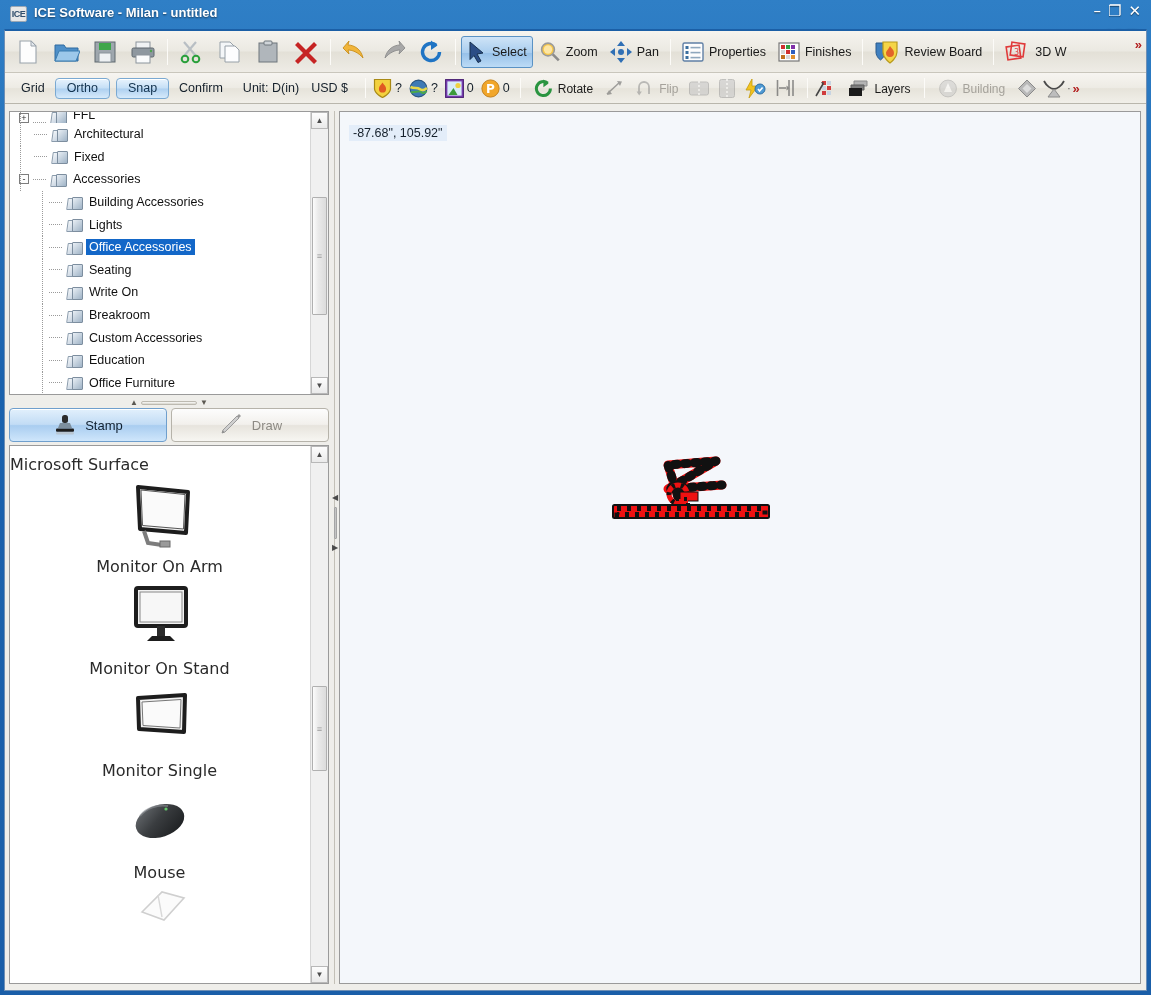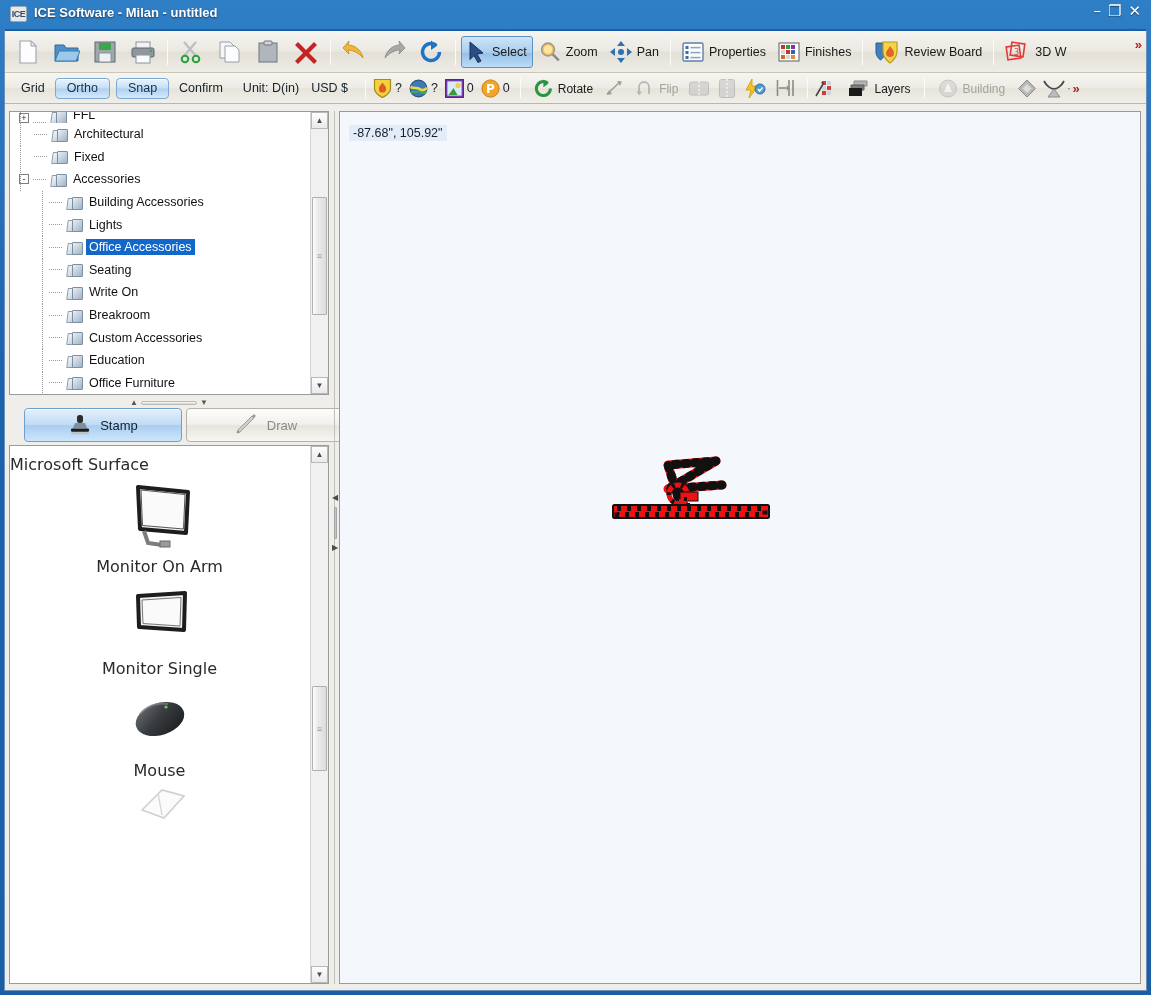--- a/index.html
+++ b/index.html
@@ -190,21 +190,21 @@
   
   #hsplit {
     position:absolute; left:0; top:286px; width:320px; height:11px;
     display:flex; align-items:center; justify-content:center; gap:3px;
     cursor:default;
   }
   #hsplit .bar { width:56px; height:4px; background:linear-gradient(to bottom,#fbfbfa,#d6d3ca); border:1px solid #bdbab1; border-radius:2px; }
   #hsplit .ar { font-size:8px; color:#5c5952; line-height:8px; }
 
   
-  #modetabs { position:absolute; left:15px; top:297px; width:320px; height:34px; display:flex; gap:4px; }
+  #modetabs { position:absolute; left:0; top:297px; width:320px; height:34px; display:flex; gap:4px; }
   .modetab {
     flex:1; display:flex; align-items:center; justify-content:center; gap:8px;
     border:1px solid #b6b3aa; border-radius:4px;
     background:linear-gradient(to bottom,#fdfdfd,#f2f0ec 48%,#e7e4dd 52%,#f7f6f2);
     font-size:13px; color:#8d8a84; cursor:default;
   }
   .modetab.active {
     background:linear-gradient(to bottom,#e2f0fc,#c2dcf5 48%,#a9cdf0 52%,#cfe6fb);
     border:1px solid #6f9fcd; color:#102030;
     box-shadow:inset 0 1px 0 #ffffff;
@@ -788,20 +788,31 @@
               <svg width="84" height="72" viewBox="0 0 84 72">
                 <path d="M20 8 L70 13 L68 54 L22 50 Z" fill="#f2f2f2" stroke="#1d1d1d" stroke-width="4" stroke-linejoin="round"></path>
                 <path d="M23 11 L67 15.5 L65.5 50 L24.5 46.5 Z" fill="#fafafa" stroke="#555" stroke-width="1"></path>
                 <path d="M26 52 L30 64 L44 66" fill="none" stroke="#7d7d7d" stroke-width="4"></path>
                 <rect x="42" y="62" width="10" height="6" fill="#9a9a9a" stroke="#6a6a6a"></rect>
               </svg>
             </div>
             <div class="catlabel">Monitor On Arm</div>
           </div>
 
+          <div class="catitem">
+            <div class="caticon">
+              <svg width="84" height="72" viewBox="0 0 84 72">
+                <rect x="18" y="7" width="50" height="38" rx="2" fill="#f2f2f2" stroke="#1d1d1d" stroke-width="4"></rect>
+                <rect x="22" y="11" width="42" height="30" fill="#f7f7f7" stroke="#888" stroke-width="1"></rect>
+                <rect x="39" y="45" width="8" height="10" fill="#2b2b2b"></rect>
+                <path d="M29 60 L57 60 L52 55 L34 55 Z" fill="#1d1d1d"></path>
+              </svg>
+            </div>
+            <div class="catlabel">Monitor On Stand</div>
+          </div>
 
           <div class="catitem">
             <div class="caticon">
               <svg width="84" height="62" viewBox="0 0 84 62">
                 <path d="M20 10 L67 7 L66 44 L21 41 Z" fill="#f2f2f2" stroke="#1d1d1d" stroke-width="4" stroke-linejoin="round"></path>
                 <path d="M24 14 L63 11.5 L62 40 L25 37.5 Z" fill="#fafafa" stroke="#777" stroke-width="1"></path>
               </svg>
             </div>
             <div class="catlabel">Monitor Single</div>
           </div>

